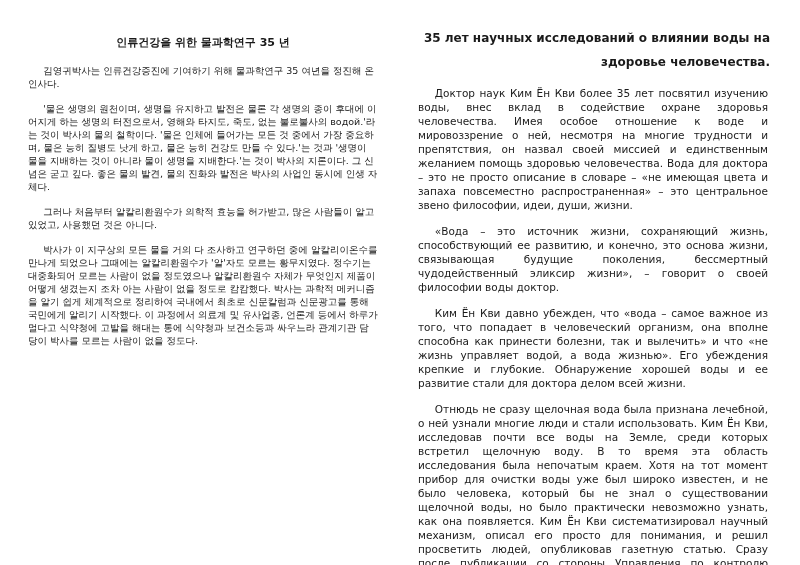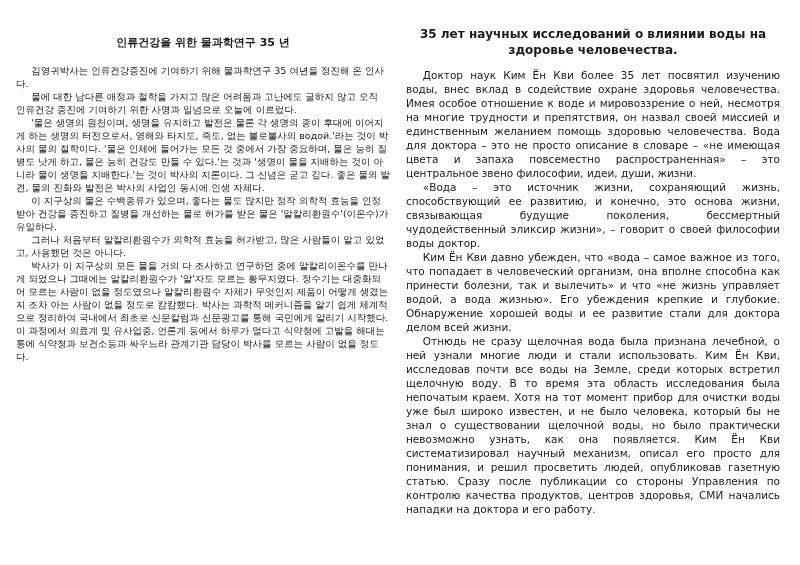--- a/index.html
+++ b/index.html
@@ -37,40 +37,38 @@
   .col-left .doc-title {
     font-size: 11px;
     font-weight: bold;
     text-align: center;
     margin: 10px 30px 14px 30px;
     line-height: 14px;
   }
   .col-right .doc-title {
     font-size: 12px;
     font-weight: bold;
-    text-align: center;
+    text-align: right;
     margin: 0 10px 10px 10px;
-    line-height: 16px;
+    line-height: 24px;
   }
   p.body-par {
-    margin: 0;
+    margin: 12px;
     text-indent: 1.6em;
   }
 </style>
 </head>
 <body>
 
 <div class="page">
 
   <div class="col col-left">
     <div class="doc-title">인류건강을 위한 물과학연구 35 년</div>
     <p class="body-par">김영귀박사는 인류건강증진에 기여하기 위해 물과학연구 35 여년을 정진해 온 인사다.</p>
-    <p class="body-par">물에 대한 남다른 애정과 철학을 가지고 많은 어려움과 고난에도 굴하지 않고 오직 인류건강 증진에 기여하기 위한 사명과 일념으로 오늘에 이르렀다.</p>
     <p class="body-par">'물은 생명의 원천이며, 생명을 유지하고 발전은 물론 각 생명의 종이 후대에 이어지게 하는 생명의 터전으로서, 영해와 타지도, 죽도, 없는 불로불사의 водой.'라는 것이 박사의 물의 철학이다. '물은 인체에 들어가는 모든 것 중에서 가장 중요하며, 물은 능히 질병도 낫게 하고, 물은 능히 건강도 만들 수 있다.'는 것과 '생명이 물을 지배하는 것이 아니라 물이 생명을 지배한다.'는 것이 박사의 지론이다. 그 신념은 굳고 깊다. 좋은 물의 발견, 물의 진화와 발전은 박사의 사업인 동시에 인생 자체다.</p>
-    <p class="body-par">이 지구상의 물은 수백종류가 있으며, 좋다는 물도 많지만 정작 의학적 효능을 인정받아 건강을 증진하고 질병을 개선하는 물로 허가를 받은 물은 '알칼리환원수'(이온수)가 유일하다.</p>
     <p class="body-par">그러나 처음부터 알칼리환원수가 의학적 효능을 허가받고, 많은 사람들이 알고 있었고, 사용했던 것은 아니다.</p>
     <p class="body-par">박사가 이 지구상의 모든 물을 거의 다 조사하고 연구하던 중에 알칼리이온수를 만나게 되었으나 그때에는 알칼리환원수가 '알'자도 모르는 황무지였다. 정수기는 대중화되어 모르는 사람이 없을 정도였으나 알칼리환원수 자체가 무엇인지 제품이 어떻게 생겼는지 조차 아는 사람이 없을 정도로 캄캄했다. 박사는 과학적 메커니즘을 알기 쉽게 체계적으로 정리하여 국내에서 최초로 신문칼럼과 신문광고를 통해 국민에게 알리기 시작했다. 이 과정에서 의료계 및 유사업종, 언론계 등에서 하루가 멀다고 식약청에 고발을 해대는 통에 식약청과 보건소등과 싸우느라 관계기관 담당이 박사를 모르는 사람이 없을 정도다.</p>
   </div>
 
   <div class="col col-right">
     <div class="doc-title">35 лет научных исследований о влиянии воды на здоровье человечества.</div>
     <p class="body-par">Доктор наук Ким Ён Кви более 35 лет посвятил изучению воды, внес вклад в содействие охране здоровья человечества. Имея особое отношение к воде и мировоззрение о ней, несмотря на многие трудности и препятствия, он назвал своей миссией и единственным желанием помощь здоровью человечества. Вода для доктора – это не просто описание в словаре – «не имеющая цвета и запаха повсеместно распространенная» – это центральное звено философии, идеи, души, жизни.</p>
     <p class="body-par">«Вода – это источник жизни, сохраняющий жизнь, способствующий ее развитию, и конечно, это основа жизни, связывающая будущие поколения, бессмертный чудодейственный эликсир жизни», – говорит о своей философии воды доктор.</p>
     <p class="body-par">Ким Ён Кви давно убежден, что «вода – самое важное из того, что попадает в человеческий организм, она вполне способна как принести болезни, так и вылечить» и что «не жизнь управляет водой, а вода жизнью». Его убеждения крепкие и глубокие. Обнаружение хорошей воды и ее развитие стали для доктора делом всей жизни.</p>
     <p class="body-par">Отнюдь не сразу щелочная вода была признана лечебной, о ней узнали многие люди и стали использовать. Ким Ён Кви, исследовав почти все воды на Земле, среди которых встретил щелочную воду. В то время эта область исследования была непочатым краем. Хотя на тот момент прибор для очистки воды уже был широко известен, и не было человека, который бы не знал о существовании щелочной воды, но было практически невозможно узнать, как она появляется. Ким Ён Кви систематизировал научный механизм, описал его просто для понимания, и решил просветить людей, опубликовав газетную статью. Сразу после публикации со стороны Управления по контролю качества продуктов, центров здоровья, СМИ начались нападки на доктора и его работу.</p>

